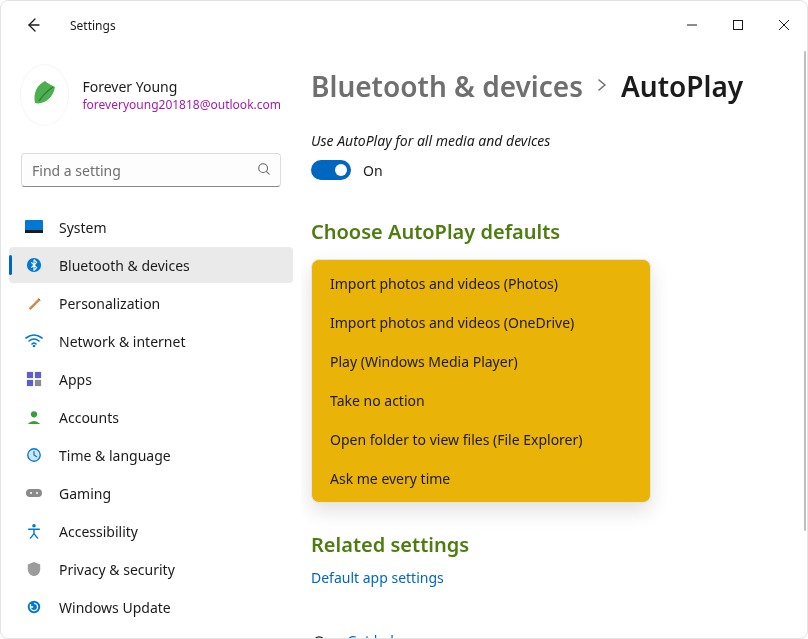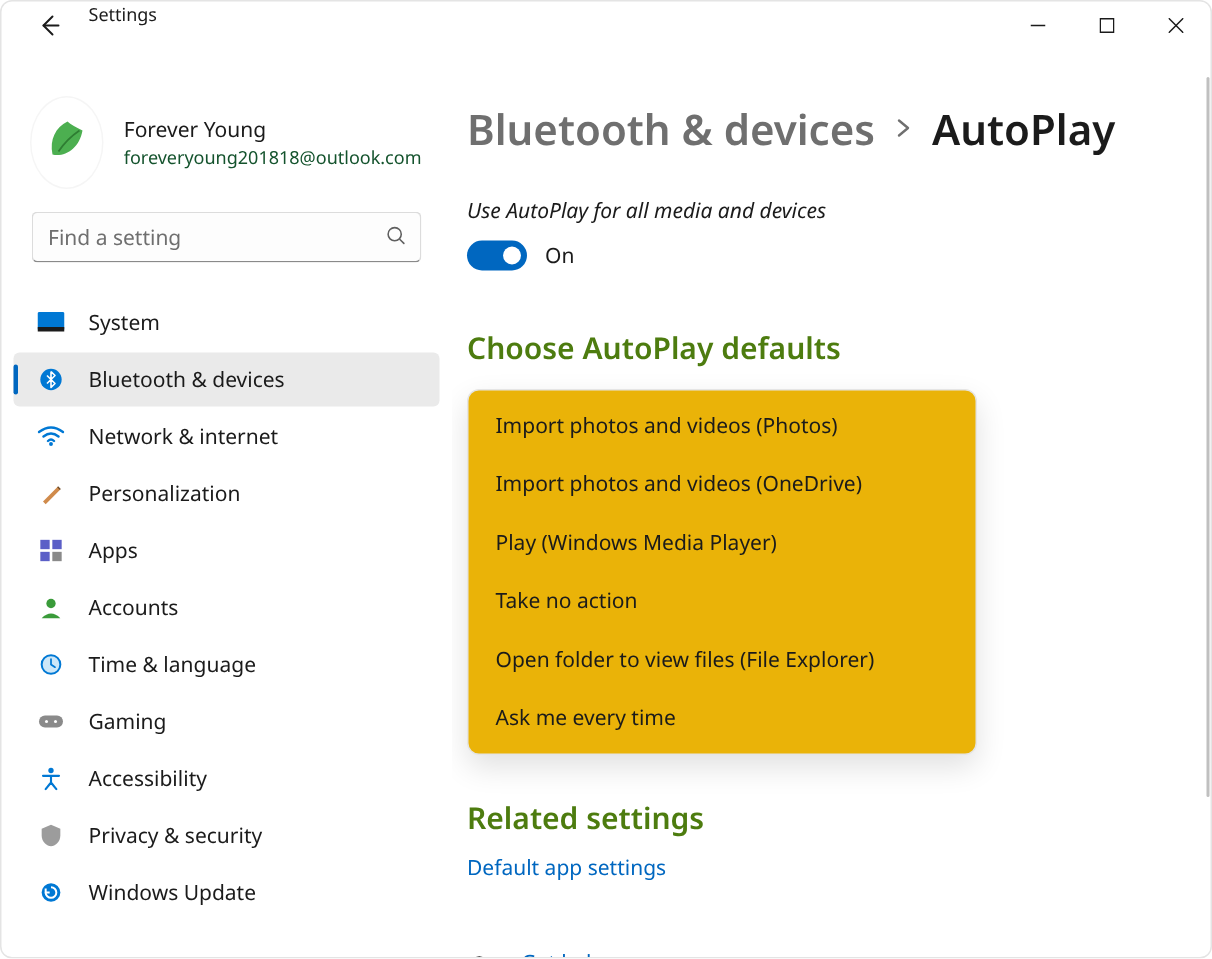--- a/index.html
+++ b/index.html
@@ -1,38 +1,38 @@
 <!DOCTYPE html>
 <html><head>
 <meta charset="utf-8">
 <style>
   * { box-sizing: border-box; margin: 0; padding: 0; font-family: "Segoe UI Variable", "Segoe UI", system-ui, sans-serif; }
   html, body { width: 808px; height: 639px; overflow: hidden; background: #ffffff; }
   .window { width: 808px; height: 639px; position: relative; background: #ffffff; border: 1px solid #e4e4e4; border-radius: 8px; display: flex; flex-direction: column; }
 
   
-  .titlebar { height: 48px; display: flex; padding-left: 16px; }
+  .titlebar { height: 48px; display: flex; align-items: center; padding-left: 16px; gap: 11px; }
   .titlebar .back { width: 32px; height: 32px; display: flex; align-items: center; justify-content: center; border-radius: 4px; }
   .titlebar .title { margin-left: 10px; font-size: 12px; color: #1b1b1b; }
   .winctrls { margin-left: auto; display: flex; }
   .winbtn { width: 46px; height: 32px; display: flex; align-items: center; justify-content: center; }
   .winbtn svg { width: 10px; height: 10px; }
 
   .body { flex: 1; display: flex; min-height: 0; }
 
   
   .sidebar { width: 300px; padding: 8px 0 0 0; display: flex; flex-direction: column; }
   .profile { display: flex; align-items: center; padding: 8px 20px 16px 20px; }
   .avatar { width: 60px; height: 60px; border-radius: 50%; background: #ffffff; box-shadow: 0 0 0 1px rgba(0,0,0,0.04); display: flex; align-items: center; justify-content: center; }
   .avatar svg { width: 36px; height: 36px; }
   .profile-text { margin-left: 14px; }
   .profile-name { font-size: 14px; font-weight: 400; color: #1b1b1b; }
-  .profile-email { font-size: 12px; color: #14532d; }
-
-  .searchwrap { padding: 0 20px 10px 20px; }
+  .profile-email { font-size: 12px; color: #a21caf; }
+
+  .searchwrap { padding: 0 20px 10px 20px; margin-top: 12px; }
   .searchbox { position: relative; }
   .searchbox input { width: 100%; height: 34px; border: 1px solid #dcdcdc; border-bottom: 1px solid #8a8a8a; border-radius: 4px; padding: 0 34px 0 10px; font-size: 14px; background: #fdfdfd; outline: none; }
   .searchbox input::placeholder { color: #6f6f6f; }
   .searchbox .sicn { position: absolute; right: 10px; top: 50%; transform: translateY(-50%); }
 
   .nav { padding: 10px 4px 0 4px; overflow-y: auto; flex: 1; }
   .nav-item { display: flex; align-items: center; height: 36px; padding: 0 14px 0 16px; border-radius: 4px; margin: 2px 4px; font-size: 14px; color: #1b1b1b; position: relative; }
   .nav-item.active { background: #eaeaea; }
   .nav-item.active::before { content: ""; position: absolute; left: 0; top: 8px; bottom: 8px; width: 3px; background: #0067c0; border-radius: 2px; }
   .nav-icon { width: 18px; height: 18px; margin-right: 16px; display: flex; align-items: center; justify-content: center; }
@@ -139,35 +139,35 @@
           <span class="nav-icon">
               <svg viewBox="0 0 18 18" width="16" height="16">
                 <circle cx="9" cy="9" r="8" fill="#0078d4"></circle>
                 <path d="M9 3 L12 6 L9 9 L12 12 L9 15 V3 M6 6 L12 12 M6 12 L12 6" stroke="#fff" stroke-width="1.2" fill="none" stroke-linejoin="round"></path>
               </svg>
             </span>
           <span>Bluetooth &amp; devices</span>
         </div>
         <div class="nav-item">
           <span class="nav-icon">
+              <svg viewBox="0 0 18 18" width="16" height="16">
+                <path d="M3 15 L6 12 L14 4 L16 6 L8 14 L5 17 Z" fill="#d08b4c"></path>
+                <path d="M14 4 L16 6" stroke="#6b4a2a" stroke-width="1"></path>
+              </svg>
+            </span>
+          <span>Personalization</span>
+        </div>
+        <div class="nav-item">
+          <span class="nav-icon">
               <svg viewBox="0 0 18 14" width="18" height="14">
                 <path d="M1 4 Q9 -2 17 4 M4 7 Q9 3 14 7 M7 10 Q9 8 11 10" stroke="#0078d4" stroke-width="1.6" fill="none" stroke-linecap="round"></path>
                 <circle cx="9" cy="12" r="1.3" fill="#0078d4"></circle>
               </svg>
             </span>
           <span>Network &amp; internet</span>
-        </div>
-        <div class="nav-item">
-          <span class="nav-icon">
-              <svg viewBox="0 0 18 18" width="16" height="16">
-                <path d="M3 15 L6 12 L14 4 L16 6 L8 14 L5 17 Z" fill="#d08b4c"></path>
-                <path d="M14 4 L16 6" stroke="#6b4a2a" stroke-width="1"></path>
-              </svg>
-            </span>
-          <span>Personalization</span>
         </div>
         <div class="nav-item">
           <span class="nav-icon">
               <svg viewBox="0 0 18 18" width="16" height="16">
                 <rect x="1" y="1" width="7" height="7" fill="#5b5fc7"></rect>
                 <rect x="10" y="1" width="7" height="7" fill="#5b5fc7"></rect>
                 <rect x="1" y="10" width="7" height="7" fill="#5b5fc7"></rect>
                 <rect x="10" y="10" width="7" height="7" fill="#8a8a8a"></rect>
               </svg>
             </span>

